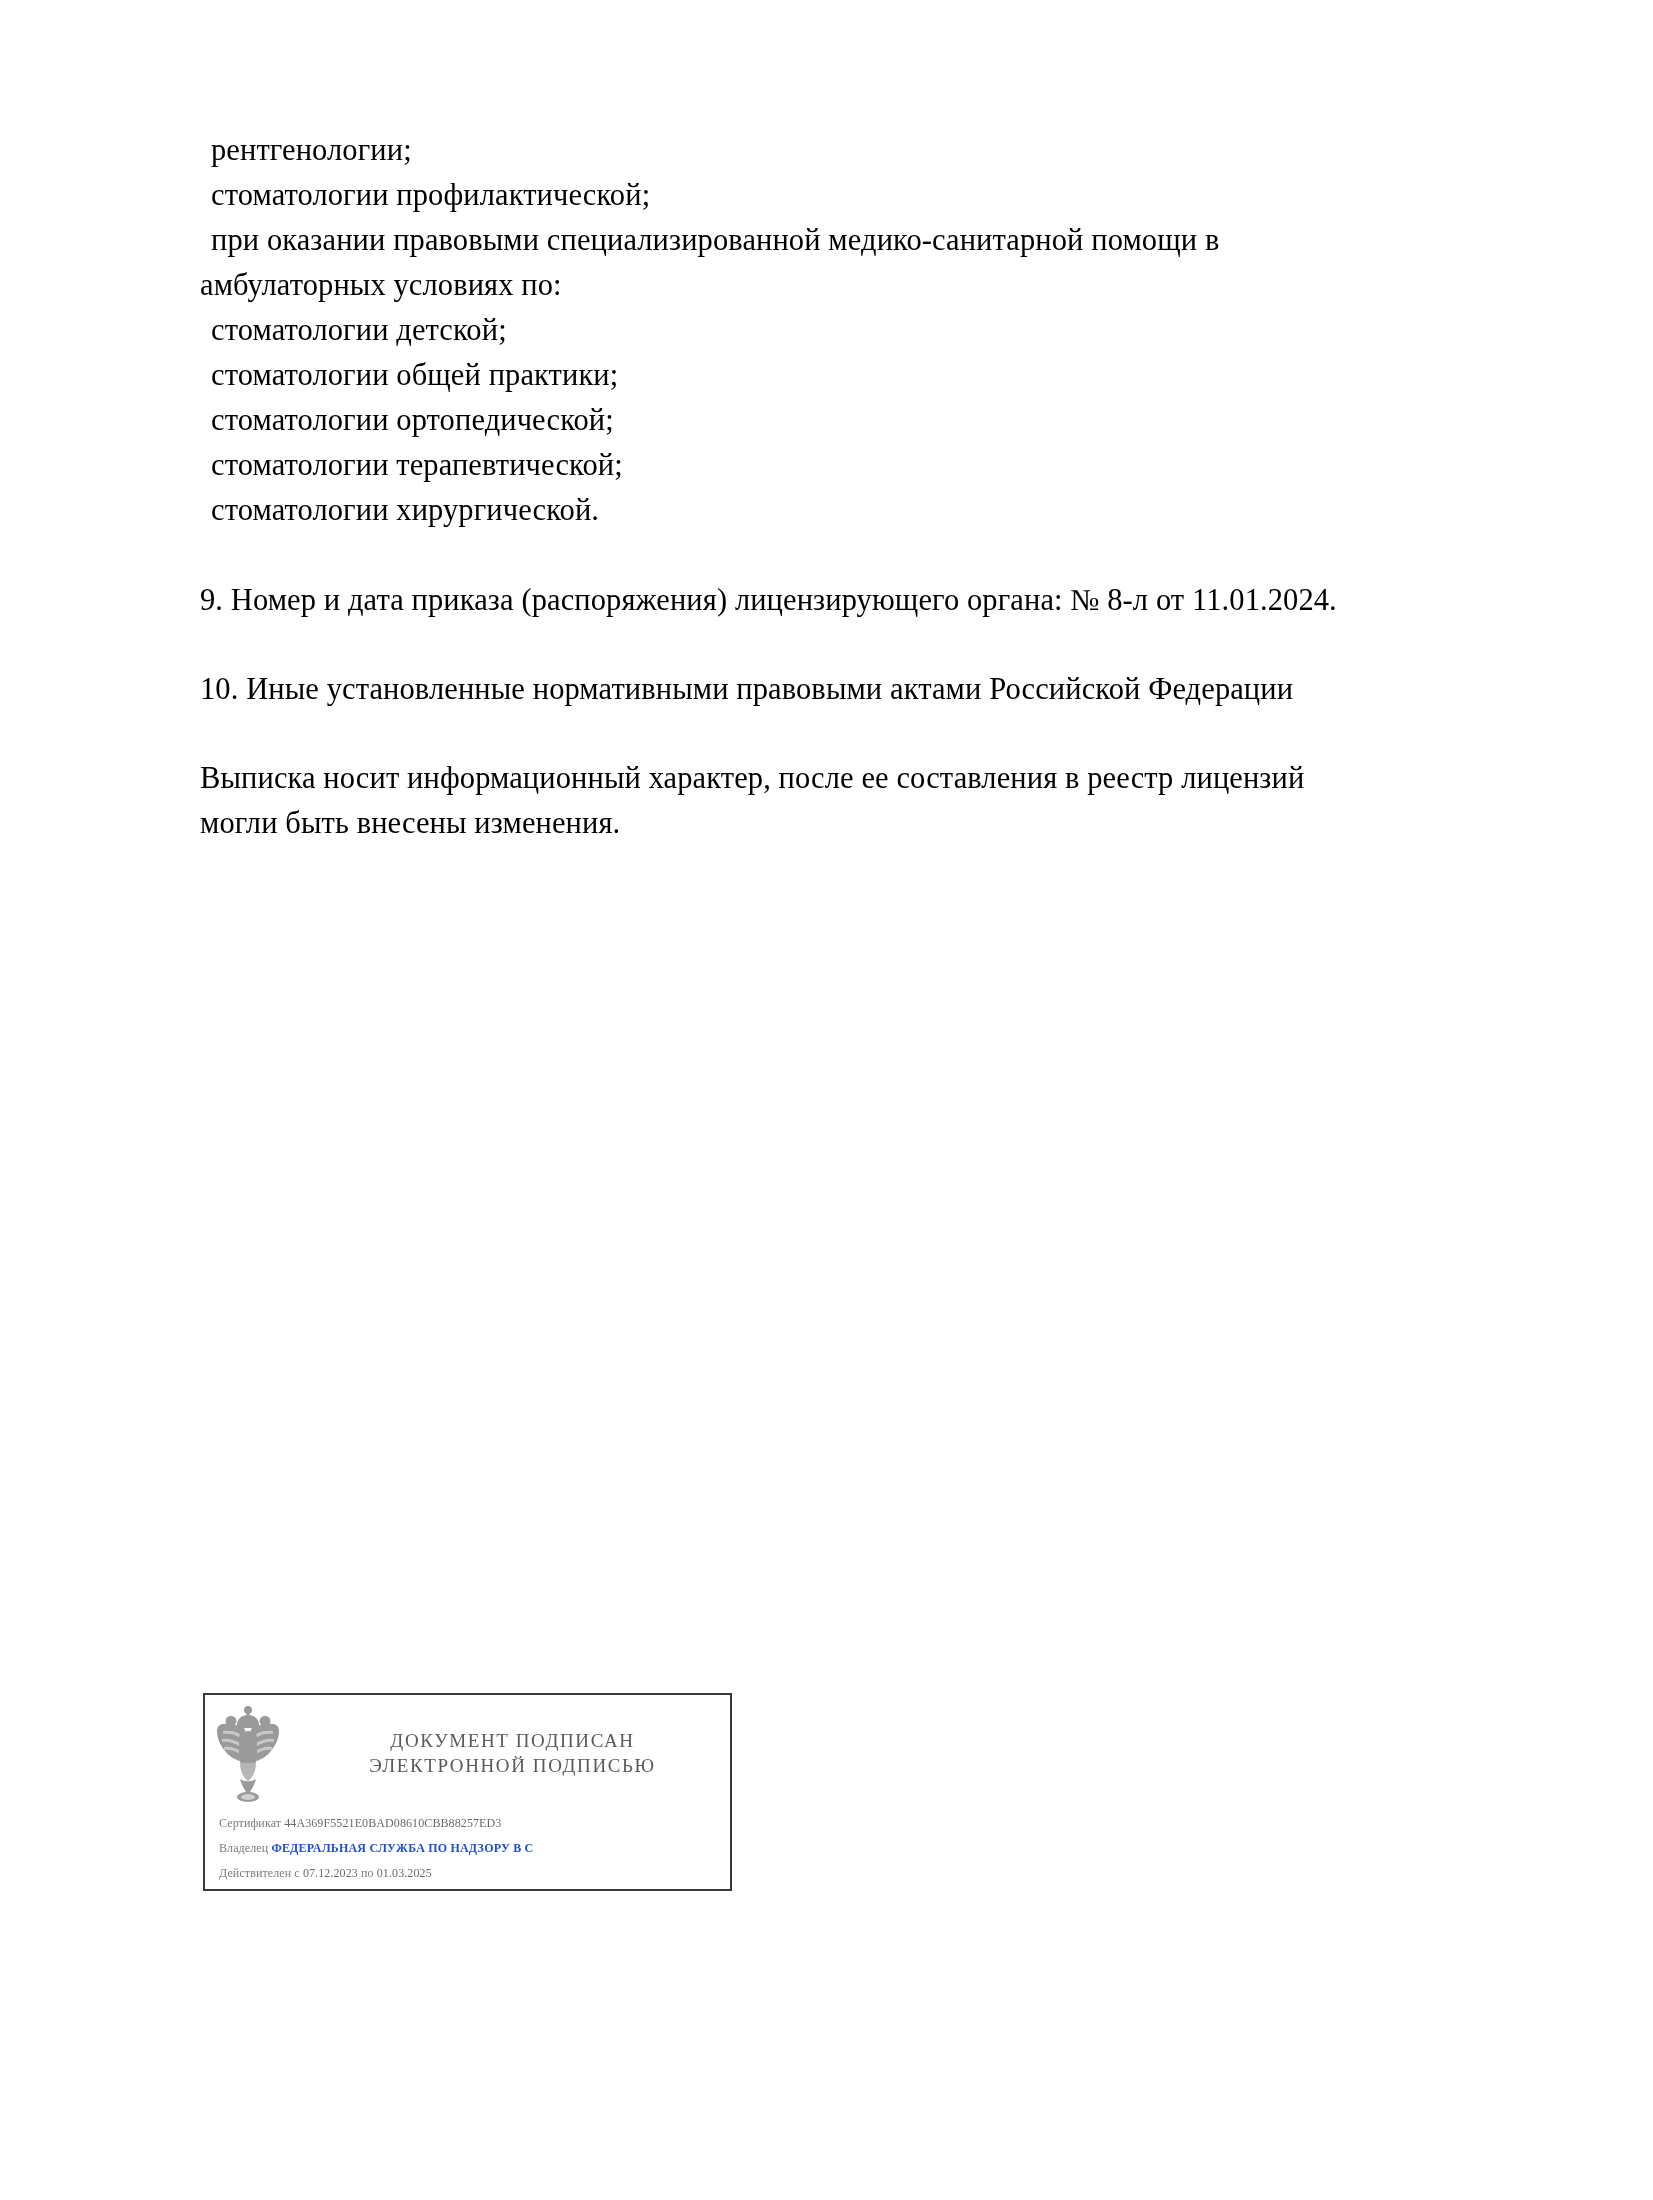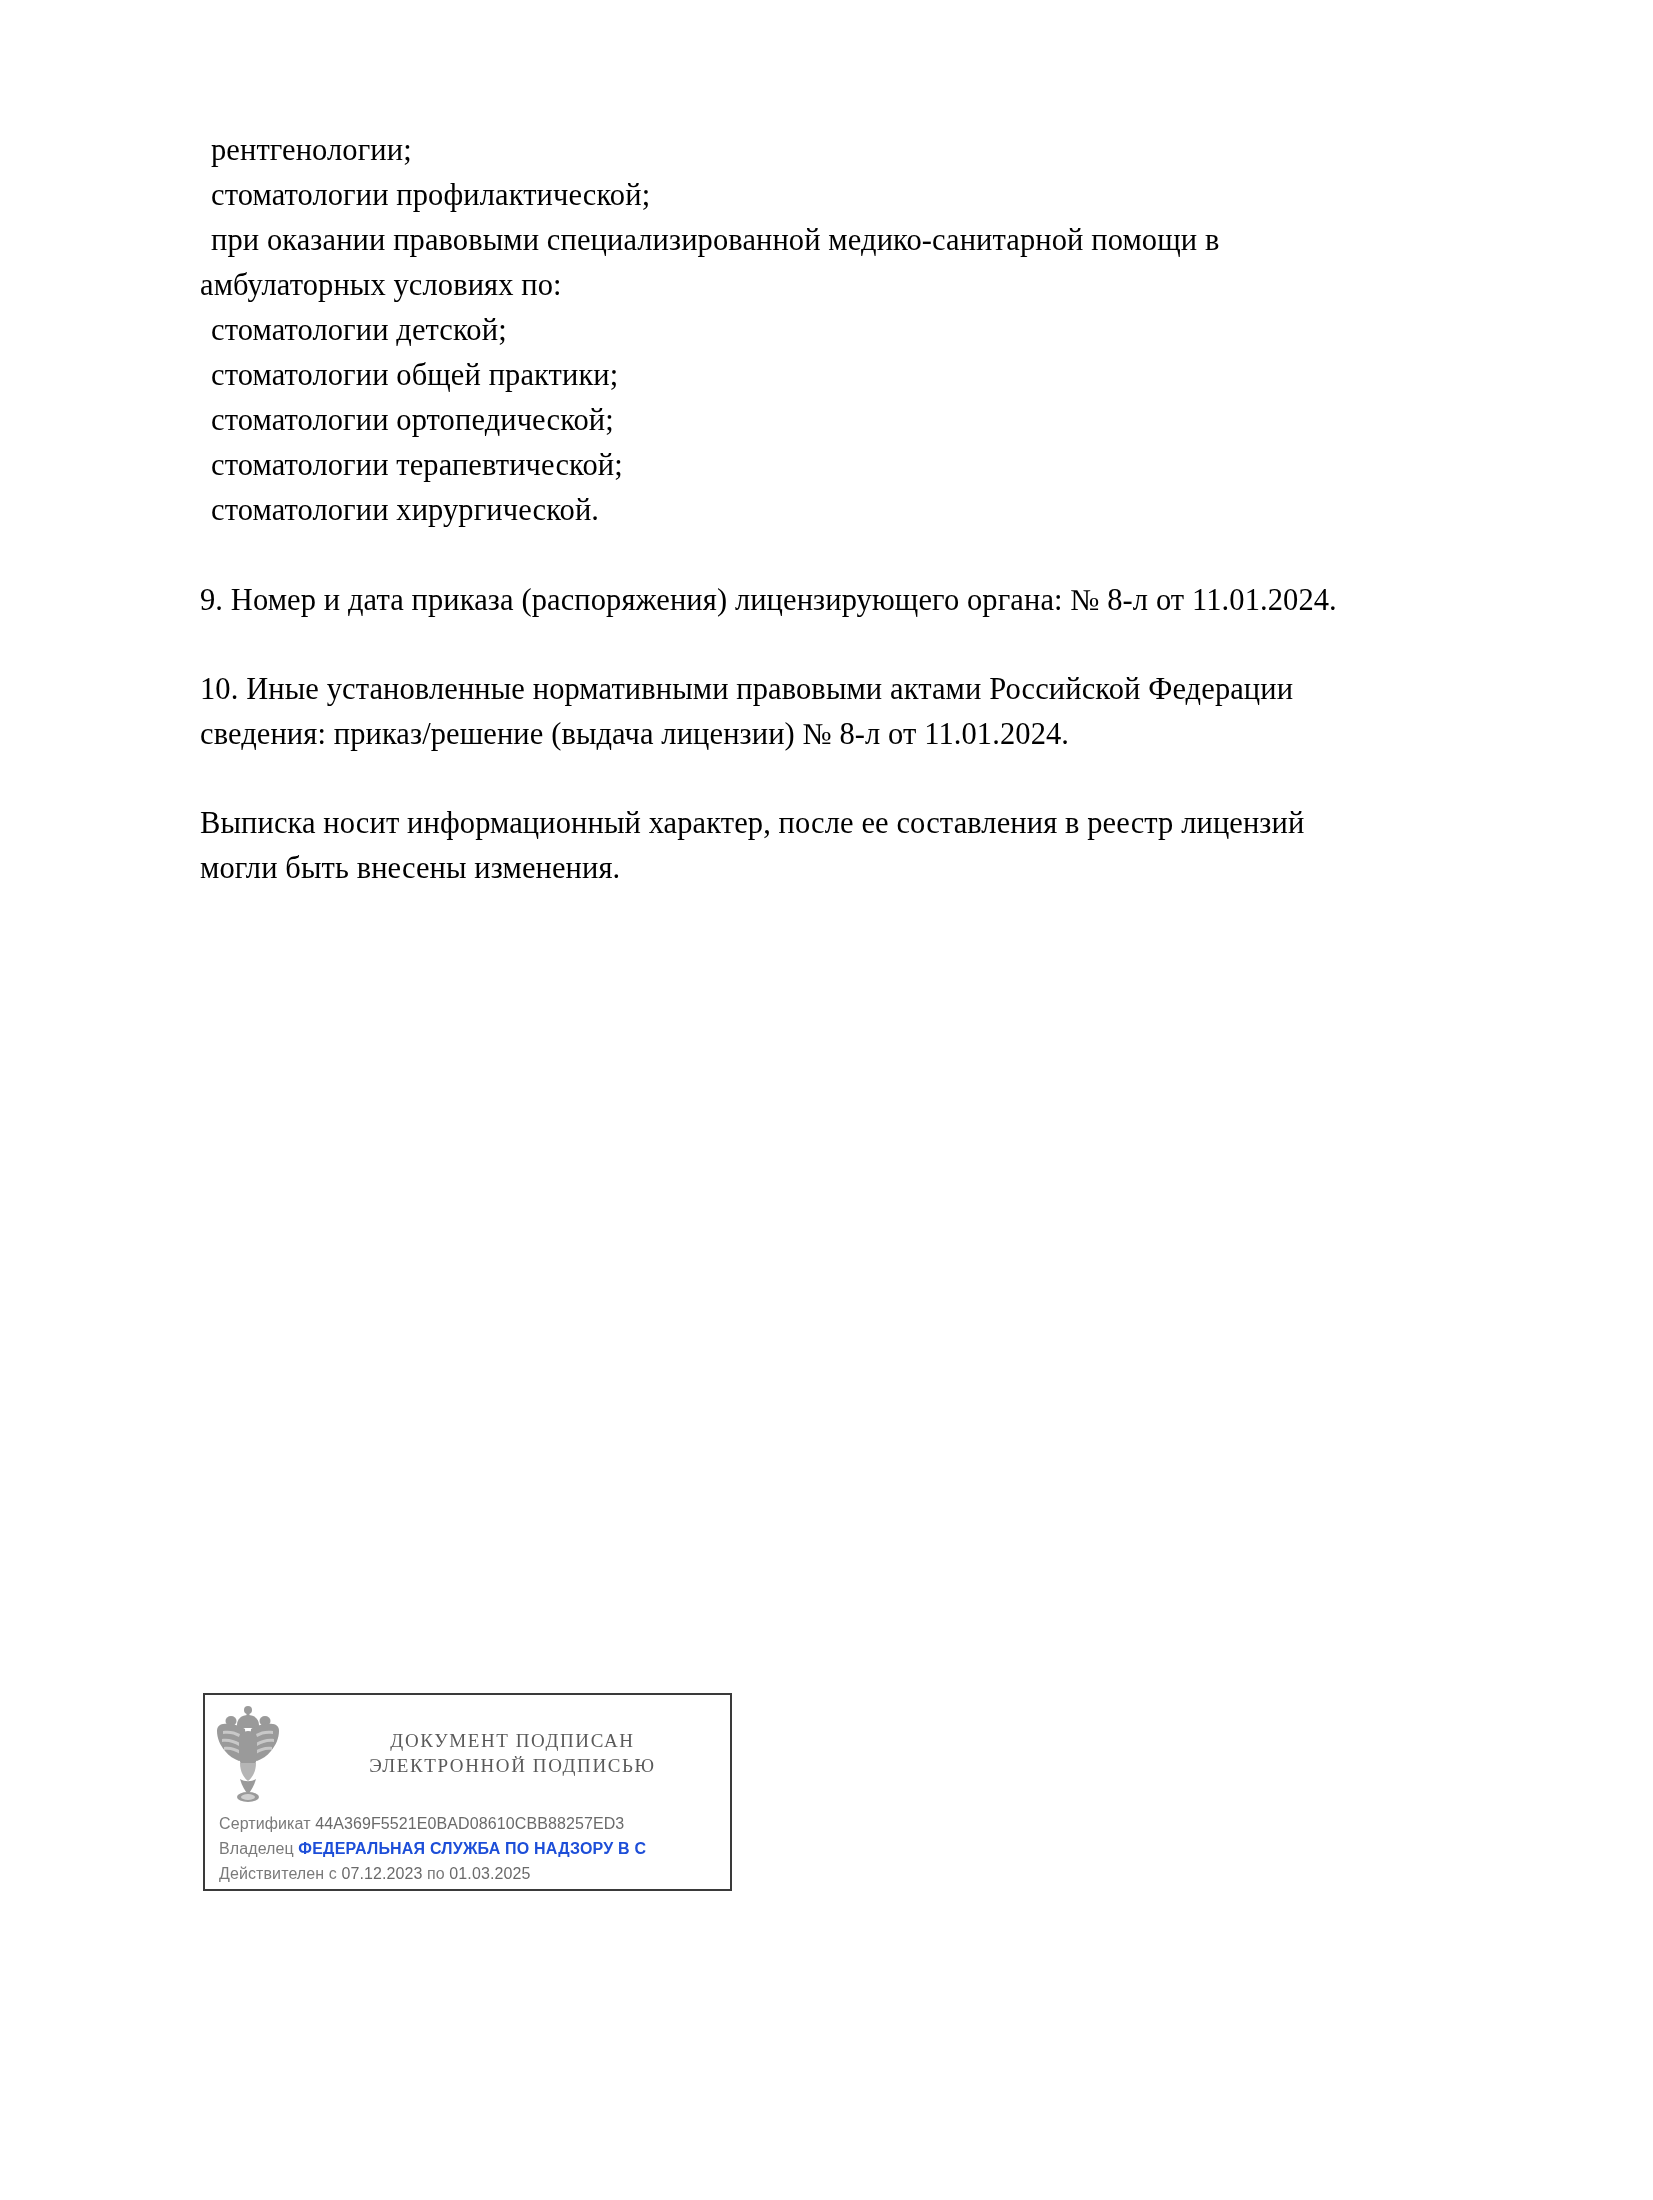--- a/index.html
+++ b/index.html
@@ -88,22 +88,22 @@
     line-height: 25px;
     letter-spacing: 1.6px;
     color: #5a5a5a;
     white-space: nowrap;
   }
 
   .stamp-lines {
     padding: 0 0 0 14px;
   }
   .stamp-lines div {
-    font-family: Liberation Sans, sans-serif;
-    font-size: 16px;
+    font-family: Liberation Serif, serif;
+    font-size: 12px;
     line-height: 25px;
     color: #6a6a6a;
     white-space: nowrap;
     letter-spacing: 0.1px;
   }
   .stamp-lines .owner-value {
     font-weight: bold;
     color: #1d4ed8;
     letter-spacing: 0.2px;
   }
@@ -126,21 +126,20 @@
     <div class="line indent">стоматологии терапевтической;</div>
     <div class="line indent">стоматологии хирургической.</div>
 
     <div class="gap-lg"></div>
 
     <div class="para">9. Номер и дата приказа (распоряжения) лицензирующего органа: № 8-л от 11.01.2024.</div>
 
     <div class="gap-md"></div>
 
     <div class="para">10. Иные установленные нормативными правовыми актами Российской Федерации</div>
-    <div class="para">сведения: приказ/решение (выдача лицензии) № 8-л от 11.01.2024.</div>
 
     <div class="gap-md"></div>
 
     <div class="para">Выписка носит информационный характер, после ее составления в реестр лицензий</div>
     <div class="para">могли быть внесены изменения.</div>
 
   </div>
 
   <div class="stamp">
 

